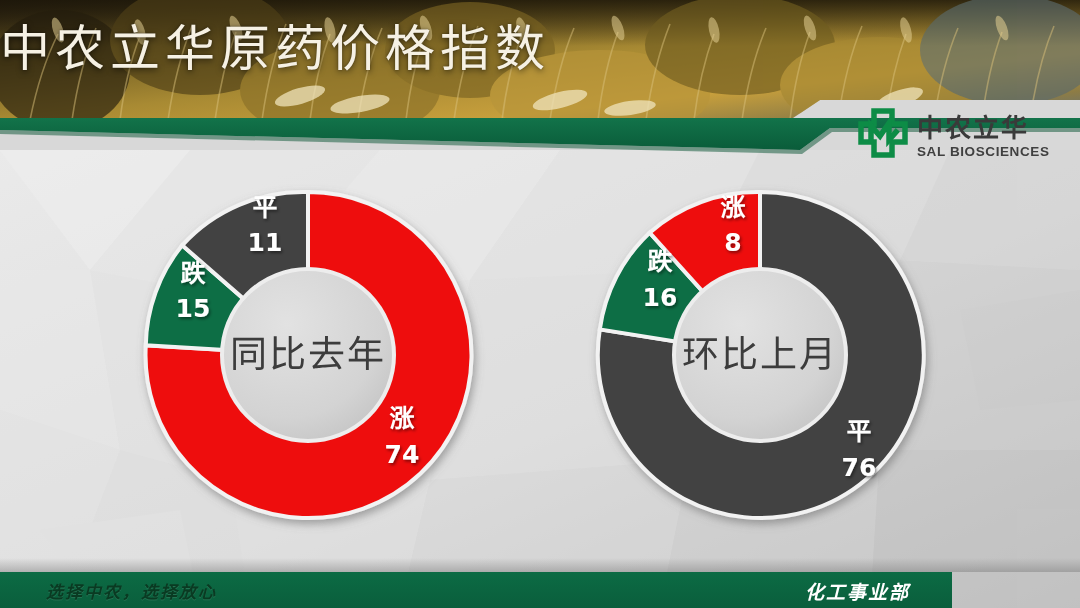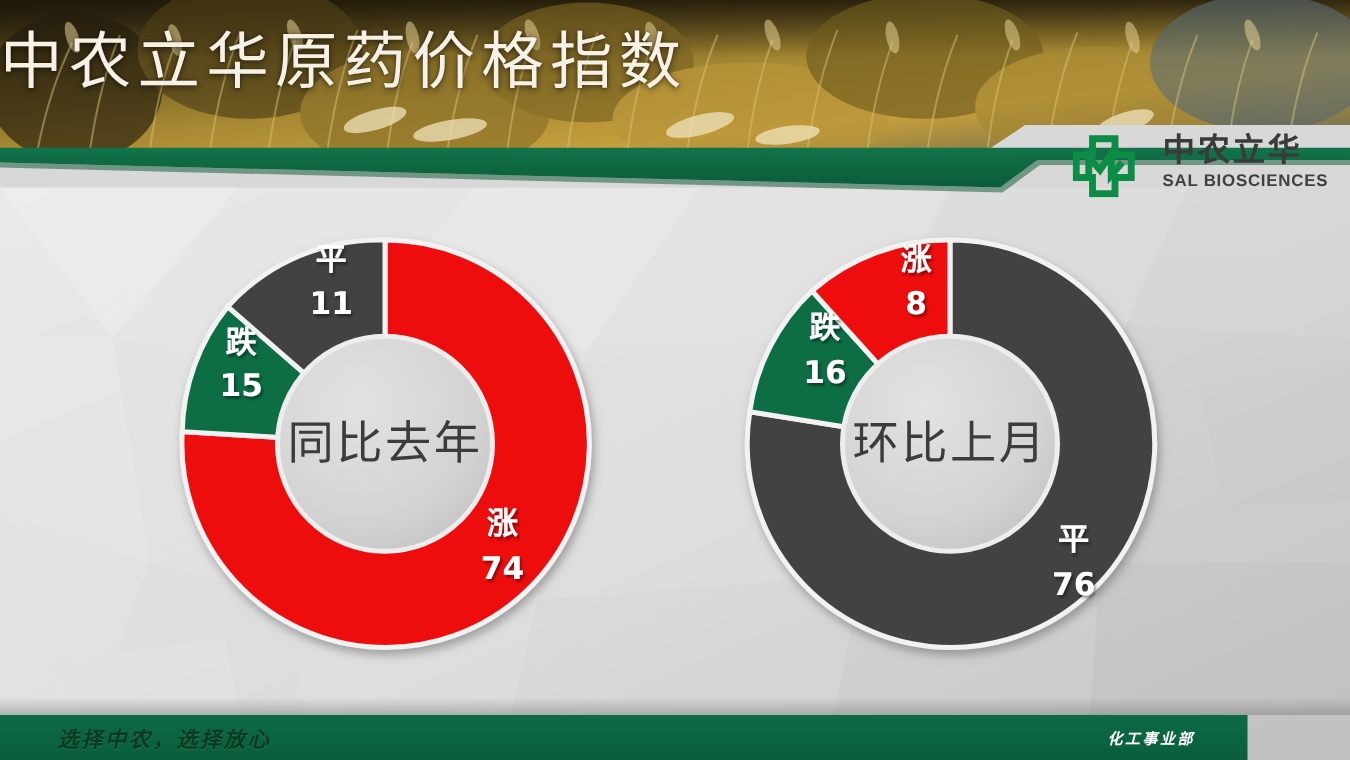--- a/index.html
+++ b/index.html
@@ -34,52 +34,51 @@
   }
 
   
   .green-bar{
     position:absolute;left:0;top:118px;width:1080px;height:56px;z-index:5;
   }
 
   
   .logo{
     position:absolute;left:858px;top:108px;z-index:8;
-    display:flex;align-items:flex-start;gap:22px;
+    display:flex;align-items:flex-end;gap:9px;
   }
   .logo-mark{width:50px;height:50px;flex:none;}
   .logo-txt{display:flex;flex-direction:column;line-height:1;}
   .logo-cn{
     font-family:"DejaVu Serif","Liberation Serif",serif;
     font-size:26px;color:#3a3a3a;letter-spacing:2px;font-weight:700;
   }
   .logo-en{
     font-family:"Liberation Sans","DejaVu Sans",sans-serif;
     font-size:13.5px;font-weight:700;color:#404040;letter-spacing:.6px;margin-top:4px;
   }
 
   
   .charts{position:absolute;left:0;top:150px;width:1080px;height:420px;z-index:3;}
 
   
   .footer{
     position:absolute;left:0;bottom:0;width:952px;height:36px;
     background:linear-gradient(180deg,#0c6b44 0%,#0a5e3c 100%);
     z-index:9;
-    padding-left:46px;
   }
   .footer-left{
     position:absolute;left:46px;top:50%;transform:translateY(-50%);
     color:#0a3a22;font-size:17px;letter-spacing:2px;font-weight:700;
     font-family:"DejaVu Serif","Liberation Serif",serif;font-style:italic;
     text-shadow:0 1px 0 rgba(255,255,255,.10);white-space:nowrap;
   }
   .footer-right{
     position:absolute;right:42px;top:50%;transform:translateY(-50%);
-    color:#ffffff;font-size:12px;letter-spacing:2px;font-weight:700;
+    color:#ffffff;font-size:19px;letter-spacing:2px;font-weight:700;
     font-family:Liberation Sans, sans-serif;font-style:italic;
     white-space:nowrap;
   }
   .footer-shade{
     position:absolute;left:0;bottom:36px;width:1080px;height:14px;
     background:linear-gradient(180deg,rgba(120,120,120,0) 0%,rgba(120,120,120,.45) 100%);
     z-index:8;pointer-events:none;
   }
 
   svg text{font-family:"DejaVu Sans","Liberation Sans",sans-serif;}

